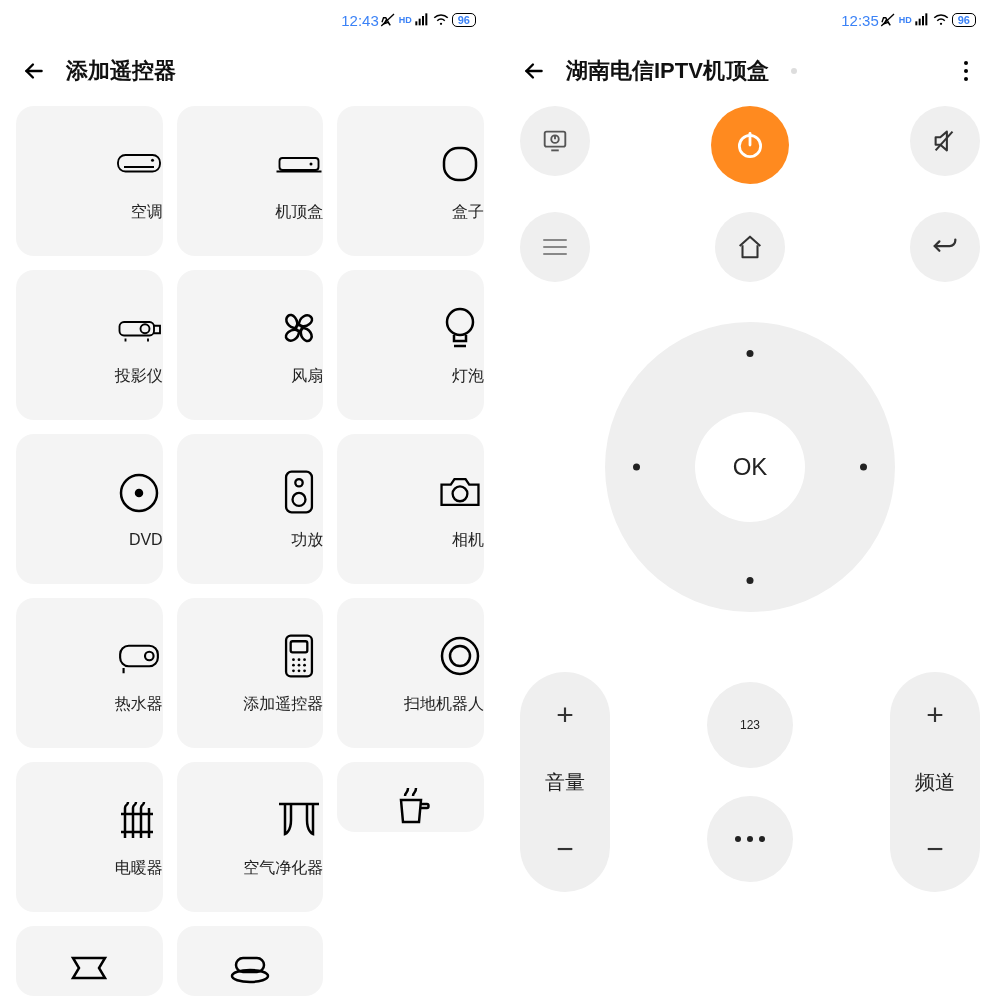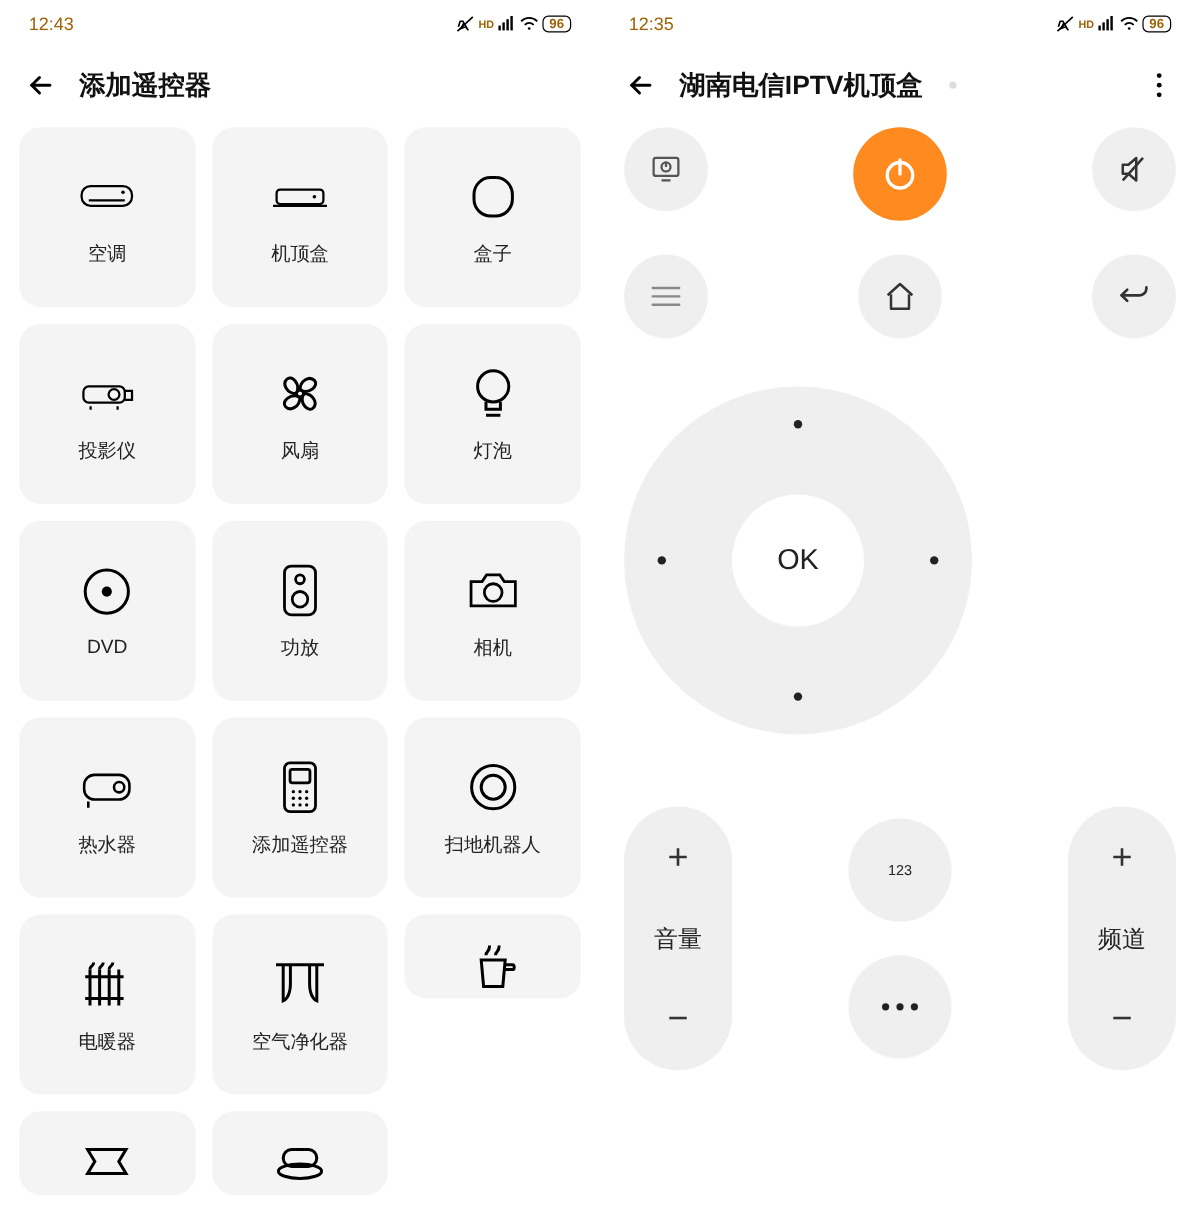--- a/index.html
+++ b/index.html
@@ -8,23 +8,23 @@
     background: #fff;
     width: 1000px;
     height: 1006px;
     display: flex;
   }
   .phone { width: 500px; height: 1006px; background:#fff; position:relative; }
 
   
   .status-bar {
     height: 40px;
-    display:flex; align-items:center; justify-content:space-between;
+    display:flex; align-items:center; justify-content:flex-end;
     padding: 0 24px;
-    font-size: 15px; font-weight:500; color:#a16207;
+    font-size: 15px; font-weight:500; color:#3b82f6;
   }
   .status-right { display:flex; align-items:center; gap:2px; }
   .status-right svg { display:block; }
 
   
   .app-header {
     display:flex; align-items:center; gap:18px;
     padding: 16px 20px 20px 20px;
   }
   .app-header .back { width:28px; height:28px; display:flex; align-items:center; justify-content:center; }
@@ -38,41 +38,41 @@
   .cat-grid {
     padding: 0 16px;
     display:grid;
     grid-template-columns: repeat(3, 1fr);
     gap: 14px;
   }
   .cat-tile {
     background:#f4f4f4;
     border-radius:18px;
     height:150px;
-    display:flex; flex-direction:column; align-items:center; justify-content:center;
+    display:flex; flex-direction:column; align-items:flex-end; justify-content:center;
     gap:14px;
     overflow:hidden;
   }
   .cat-tile.partial { height:70px; align-items:center; justify-content:flex-start; padding-top:18px;}
   .cat-tile svg { width:48px; height:48px; }
   .cat-label { font-size:16px; color:#222; }
 
   
   .remote-area { padding: 0 20px; }
   .btn-row { display:flex; justify-content:space-between; margin-bottom:28px; }
   .circle-btn {
     width:70px; height:70px; border-radius:50%;
     background:#efefef;
     display:flex; align-items:center; justify-content:center;
   }
   .circle-btn.primary { background:#ff8a1f; width:78px; height:78px; }
   .circle-btn svg { width:30px; height:30px; }
   .circle-btn.primary svg { width:34px; height:34px; }
 
-  .dpad-wrap { display:flex; justify-content:flex-start; margin: 40px 0 50px 0; }
+  .dpad-wrap { display:flex; justify-content:center; margin: 40px 0 50px 0; }
   .dpad {
     width:290px; height:290px; border-radius:50%; background:#efefef;
     position:relative;
     display:flex; align-items:center; justify-content:center;
   }
   .dpad-center {
     width:110px; height:110px; border-radius:50%; background:#fff;
     display:flex; align-items:center; justify-content:center;
     font-size:24px; font-weight:500; color:#222;
   }

